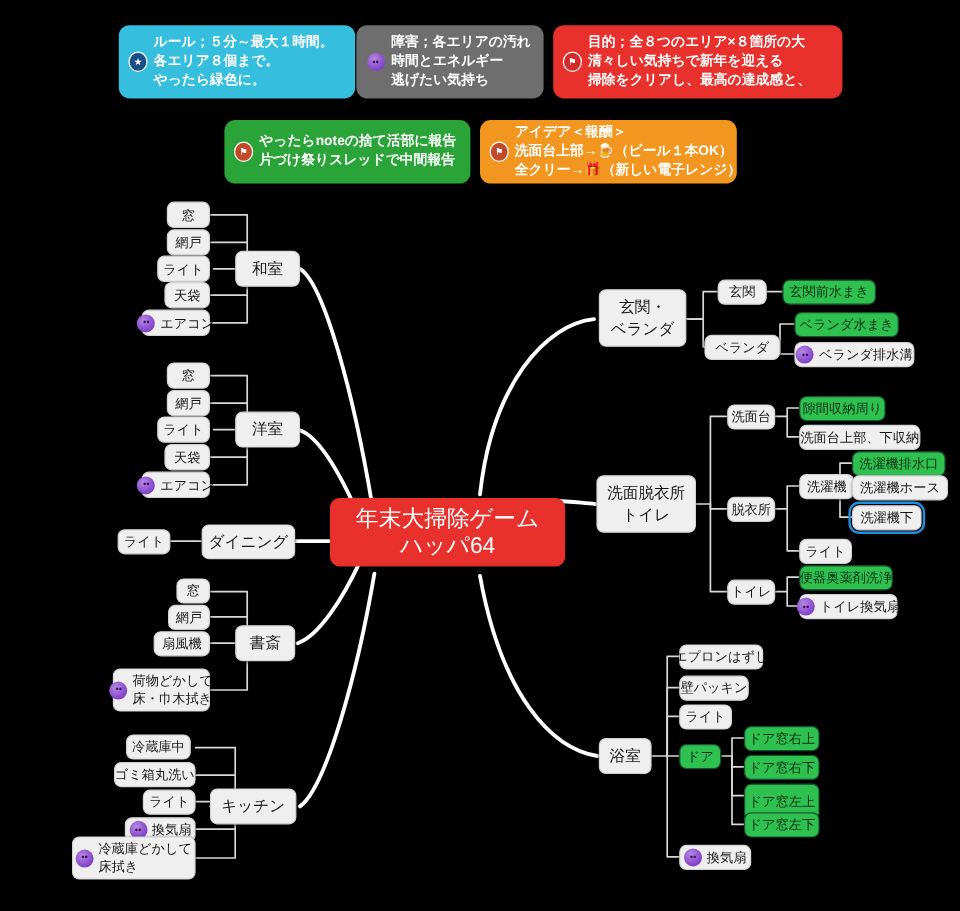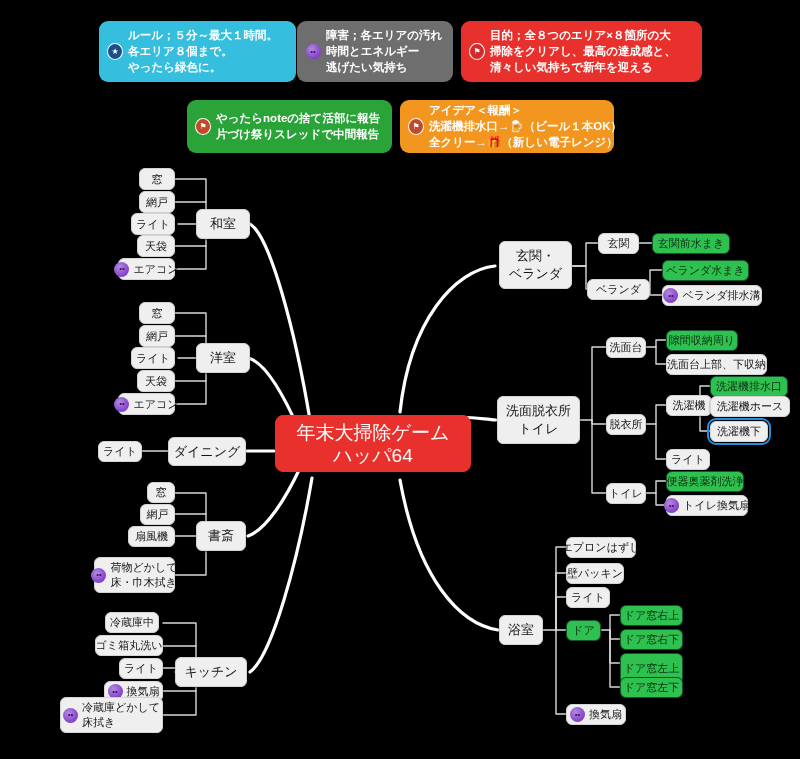--- a/index.html
+++ b/index.html
@@ -144,42 +144,42 @@
       <div class="ln">逃げたい気持ち</div>
     </div>
   </div>
 
   <div class="card" style="left:461px; top:21px; width:241px; height:61px; background:#e8302c;">
     <div class="ico">
       <div class="circ circ-flag">⚑</div>
     </div>
     <div class="lines">
       <div class="ln">目的；全８つのエリア×８箇所の大</div>
+      <div class="ln">清々しい気持ちで新年を迎える</div>
       <div class="ln">掃除をクリアし、最高の達成感と、</div>
-      <div class="ln">清々しい気持ちで新年を迎える</div>
     </div>
   </div>
 
   <div class="card" style="left:187px; top:100px; width:205px; height:53px; background:#2aa339; padding-top:5px; padding-bottom:5px;">
     <div class="ico">
       <div class="circ circ-bell">⚑</div>
     </div>
     <div class="lines">
       <div class="ln">やったらnoteの捨て活部に報告</div>
       <div class="ln">片づけ祭りスレッドで中間報告</div>
     </div>
   </div>
 
   <div class="card" style="left:400px; top:100px; width:214px; height:53px; background:#f2961f; padding-top:5px; padding-bottom:5px;">
     <div class="ico">
       <div class="circ circ-bell">⚑</div>
     </div>
     <div class="lines">
       <div class="ln">アイデア＜報酬＞</div>
-      <div class="ln">洗濯機排水口→🍺（ビール１本OK）</div>
+      <div class="ln">洗面台上部→🍺（ビール１本OK）</div>
       <div class="ln">全クリー→🎁（新しい電子レンジ）</div>
     </div>
   </div>
 
   <svg class="links" viewBox="0 0 800 759">
     <g fill="none" stroke="#ffffff" stroke-width="3.2" stroke-linecap="round">
 
       <path d="M 310 420 C 295 330 270 236 250 224"></path>
 
       <path d="M 300 432 C 286 400 266 362 248 358"></path>

